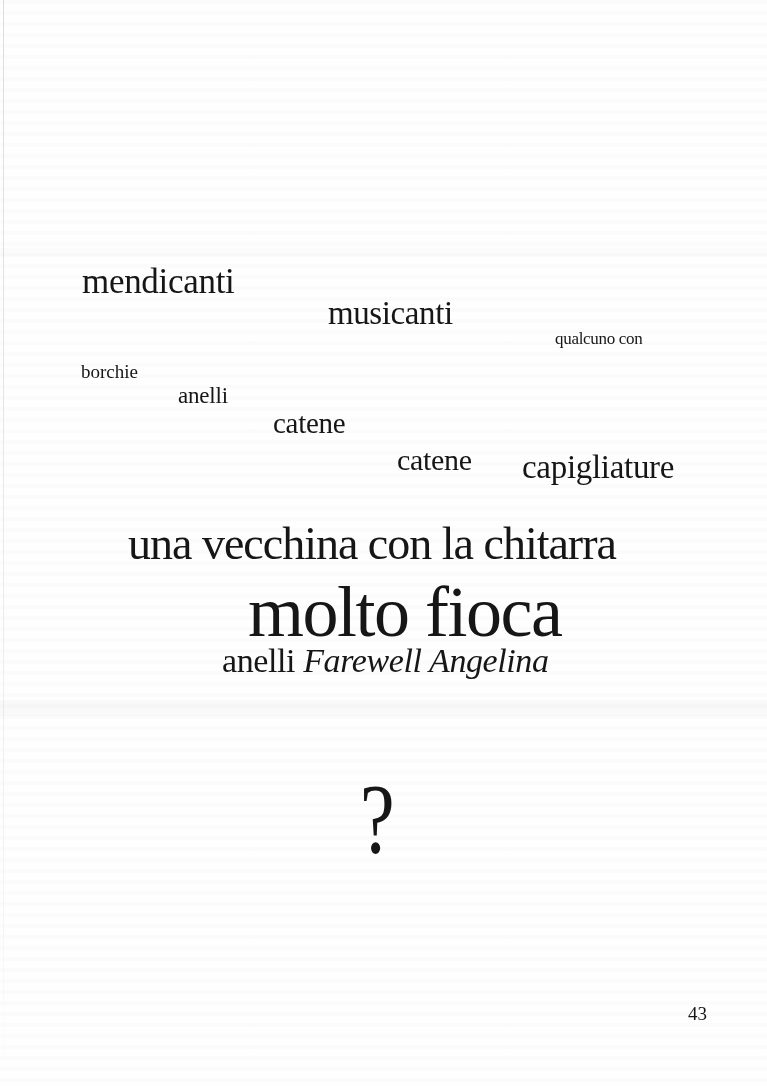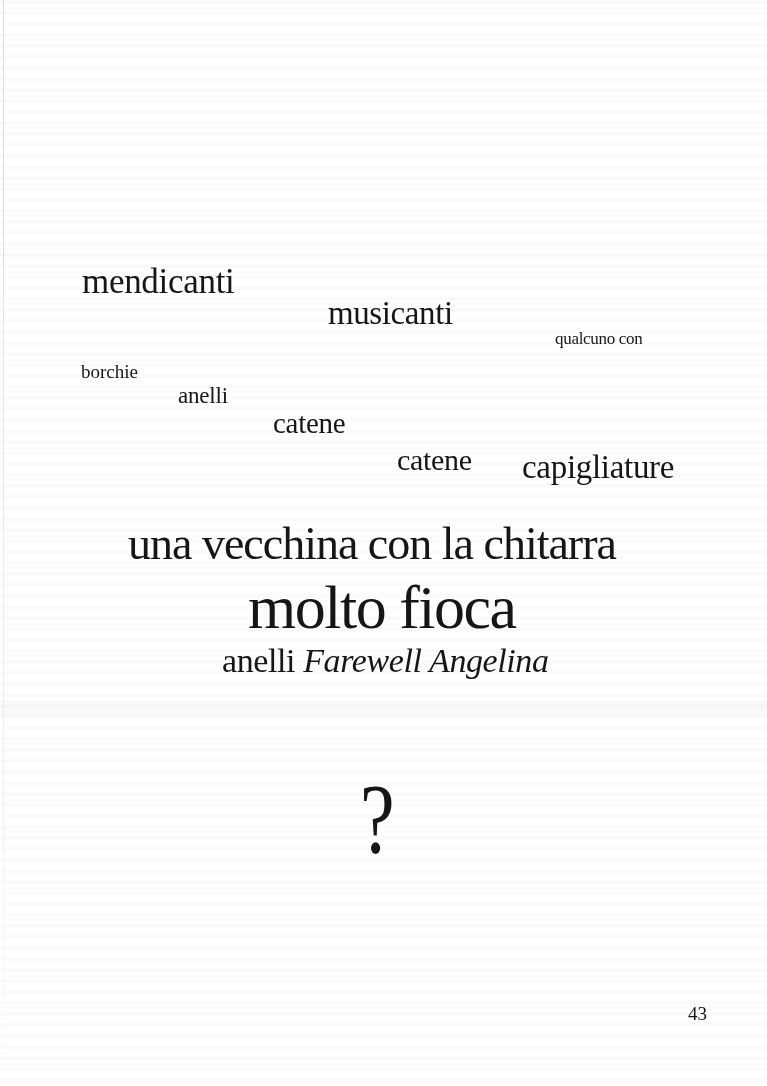--- a/index.html
+++ b/index.html
@@ -77,21 +77,21 @@
   <div>
       <span class="word" style="left: 82px; top: 264px; font-size: 35px; letter-spacing: -0.3px;"><span>mendicanti</span></span>
       <span class="word" style="left: 328px; top: 297px; font-size: 33px; letter-spacing: -0.4px;"><span>musicanti</span></span>
       <span class="word" style="left: 555px; top: 330px; font-size: 17px; letter-spacing: -0.3px;"><span>qualcuno con</span></span>
       <span class="word" style="left: 81px; top: 362px; font-size: 19px; letter-spacing: 0px;"><span>borchie</span></span>
       <span class="word" style="left: 178px; top: 384px; font-size: 23px; letter-spacing: -0.2px; font-family: Liberation Serif, serif;"><span>anelli</span></span>
       <span class="word" style="left: 273px; top: 409px; font-size: 29px; letter-spacing: -0.3px;"><span>catene</span></span>
       <span class="word" style="left: 397px; top: 445px; font-size: 30px; letter-spacing: -0.3px;"><span>catene</span></span>
       <span class="word" style="left: 522px; top: 451px; font-size: 33px; letter-spacing: -0.3px;"><span>capigliature</span></span>
       <span class="word" style="left: 128px; top: 521px; font-size: 46px; letter-spacing: -1px;"><span>una vecchina con la chitarra</span></span>
-      <span class="word" style="left: 248px; top: 576px; font-size: 62px; letter-spacing: -1.5px;"><span>molto fioca</span></span>
+      <span class="word" style="left: 248px; top: 576px; font-size: 72px; letter-spacing: -1.5px;"><span>molto fioca</span></span>
       <span class="word" style="left: 222px; top: 644px; font-size: 34px; letter-spacing: -0.4px;"><span>anelli </span><span style="font-style: italic;">Farewell Angelina</span></span>
     </div>
 
   <div class="question-mark">
     <span class="qm-glyph">?</span>
   </div>
 
   <div class="page-number">43</div>
 
 </div>

